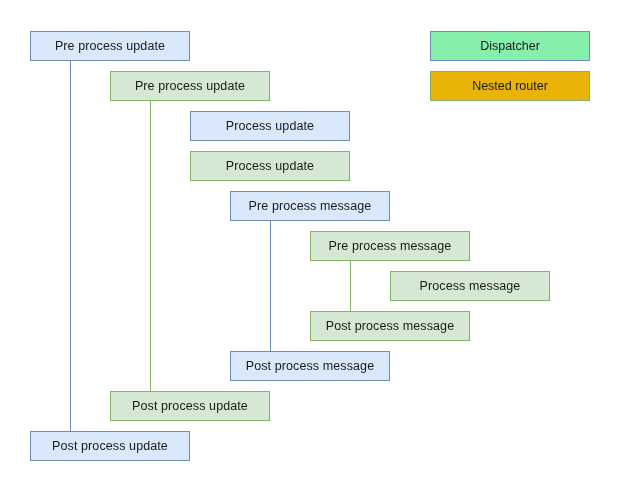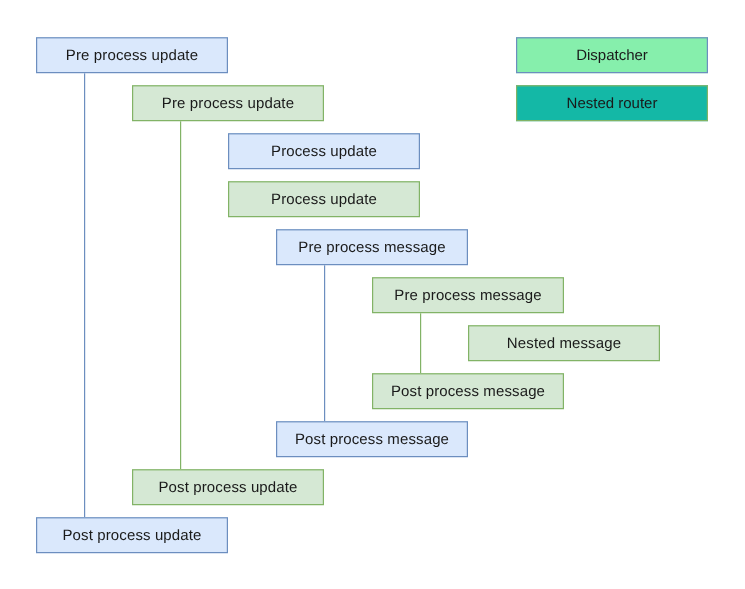--- a/index.html
+++ b/index.html
@@ -64,41 +64,41 @@
     font-size: 12.5px;
     color: #1a1a1a;
     white-space: nowrap;
     z-index: 2;
   }
   .legend-node.blue {
     background: #86efac;
     border-color: #6c8ebf;
   }
   .legend-node.green {
-    background: #14b8a6;
+    background: #eab308;
     border-color: #82b366;
   }
 </style>
 </head>
 <body>
 
 <div id="diagram">
 
   <div class="connector blue" id="c0" style="left: 70px; top: 61px; height: 370px;"></div>
   <div class="connector green" id="c1" style="left: 150px; top: 101px; height: 290px;"></div>
   <div class="connector blue" id="c2" style="left: 270px; top: 221px; height: 130px;"></div>
   <div class="connector green" id="c3" style="left: 350px; top: 261px; height: 50px;"></div>
 
   <div class="node blue" id="n0" style="left: 30px; top: 31px; width: 160px; height: 30px;">Pre process update</div>
   <div class="node green" id="n1" style="left: 110px; top: 71px; width: 160px; height: 30px;">Pre process update</div>
   <div class="node blue" id="n2" style="left: 190px; top: 111px; width: 160px; height: 30px;">Process update</div>
   <div class="node green" id="n3" style="left: 190px; top: 151px; width: 160px; height: 30px;">Process update</div>
   <div class="node blue" id="n4" style="left: 230px; top: 191px; width: 160px; height: 30px;">Pre process message</div>
   <div class="node green" id="n5" style="left: 310px; top: 231px; width: 160px; height: 30px;">Pre process message</div>
-  <div class="node green" id="n6" style="left: 390px; top: 271px; width: 160px; height: 30px;">Nested message</div>
+  <div class="node green" id="n6" style="left: 390px; top: 271px; width: 160px; height: 30px;">Process message</div>
   <div class="node green" id="n7" style="left: 310px; top: 311px; width: 160px; height: 30px;">Post process message</div>
   <div class="node blue" id="n8" style="left: 230px; top: 351px; width: 160px; height: 30px;">Post process message</div>
   <div class="node green" id="n9" style="left: 110px; top: 391px; width: 160px; height: 30px;">Post process update</div>
   <div class="node blue" id="n10" style="left: 30px; top: 431px; width: 160px; height: 30px;">Post process update</div>
 
   <div class="legend-node blue" id="l0" style="left: 430px; top: 31px; width: 160px; height: 30px;">Dispatcher</div>
   <div class="legend-node green" id="l1" style="left: 430px; top: 71px; width: 160px; height: 30px;">Nested router</div>
 
 </div>
 

